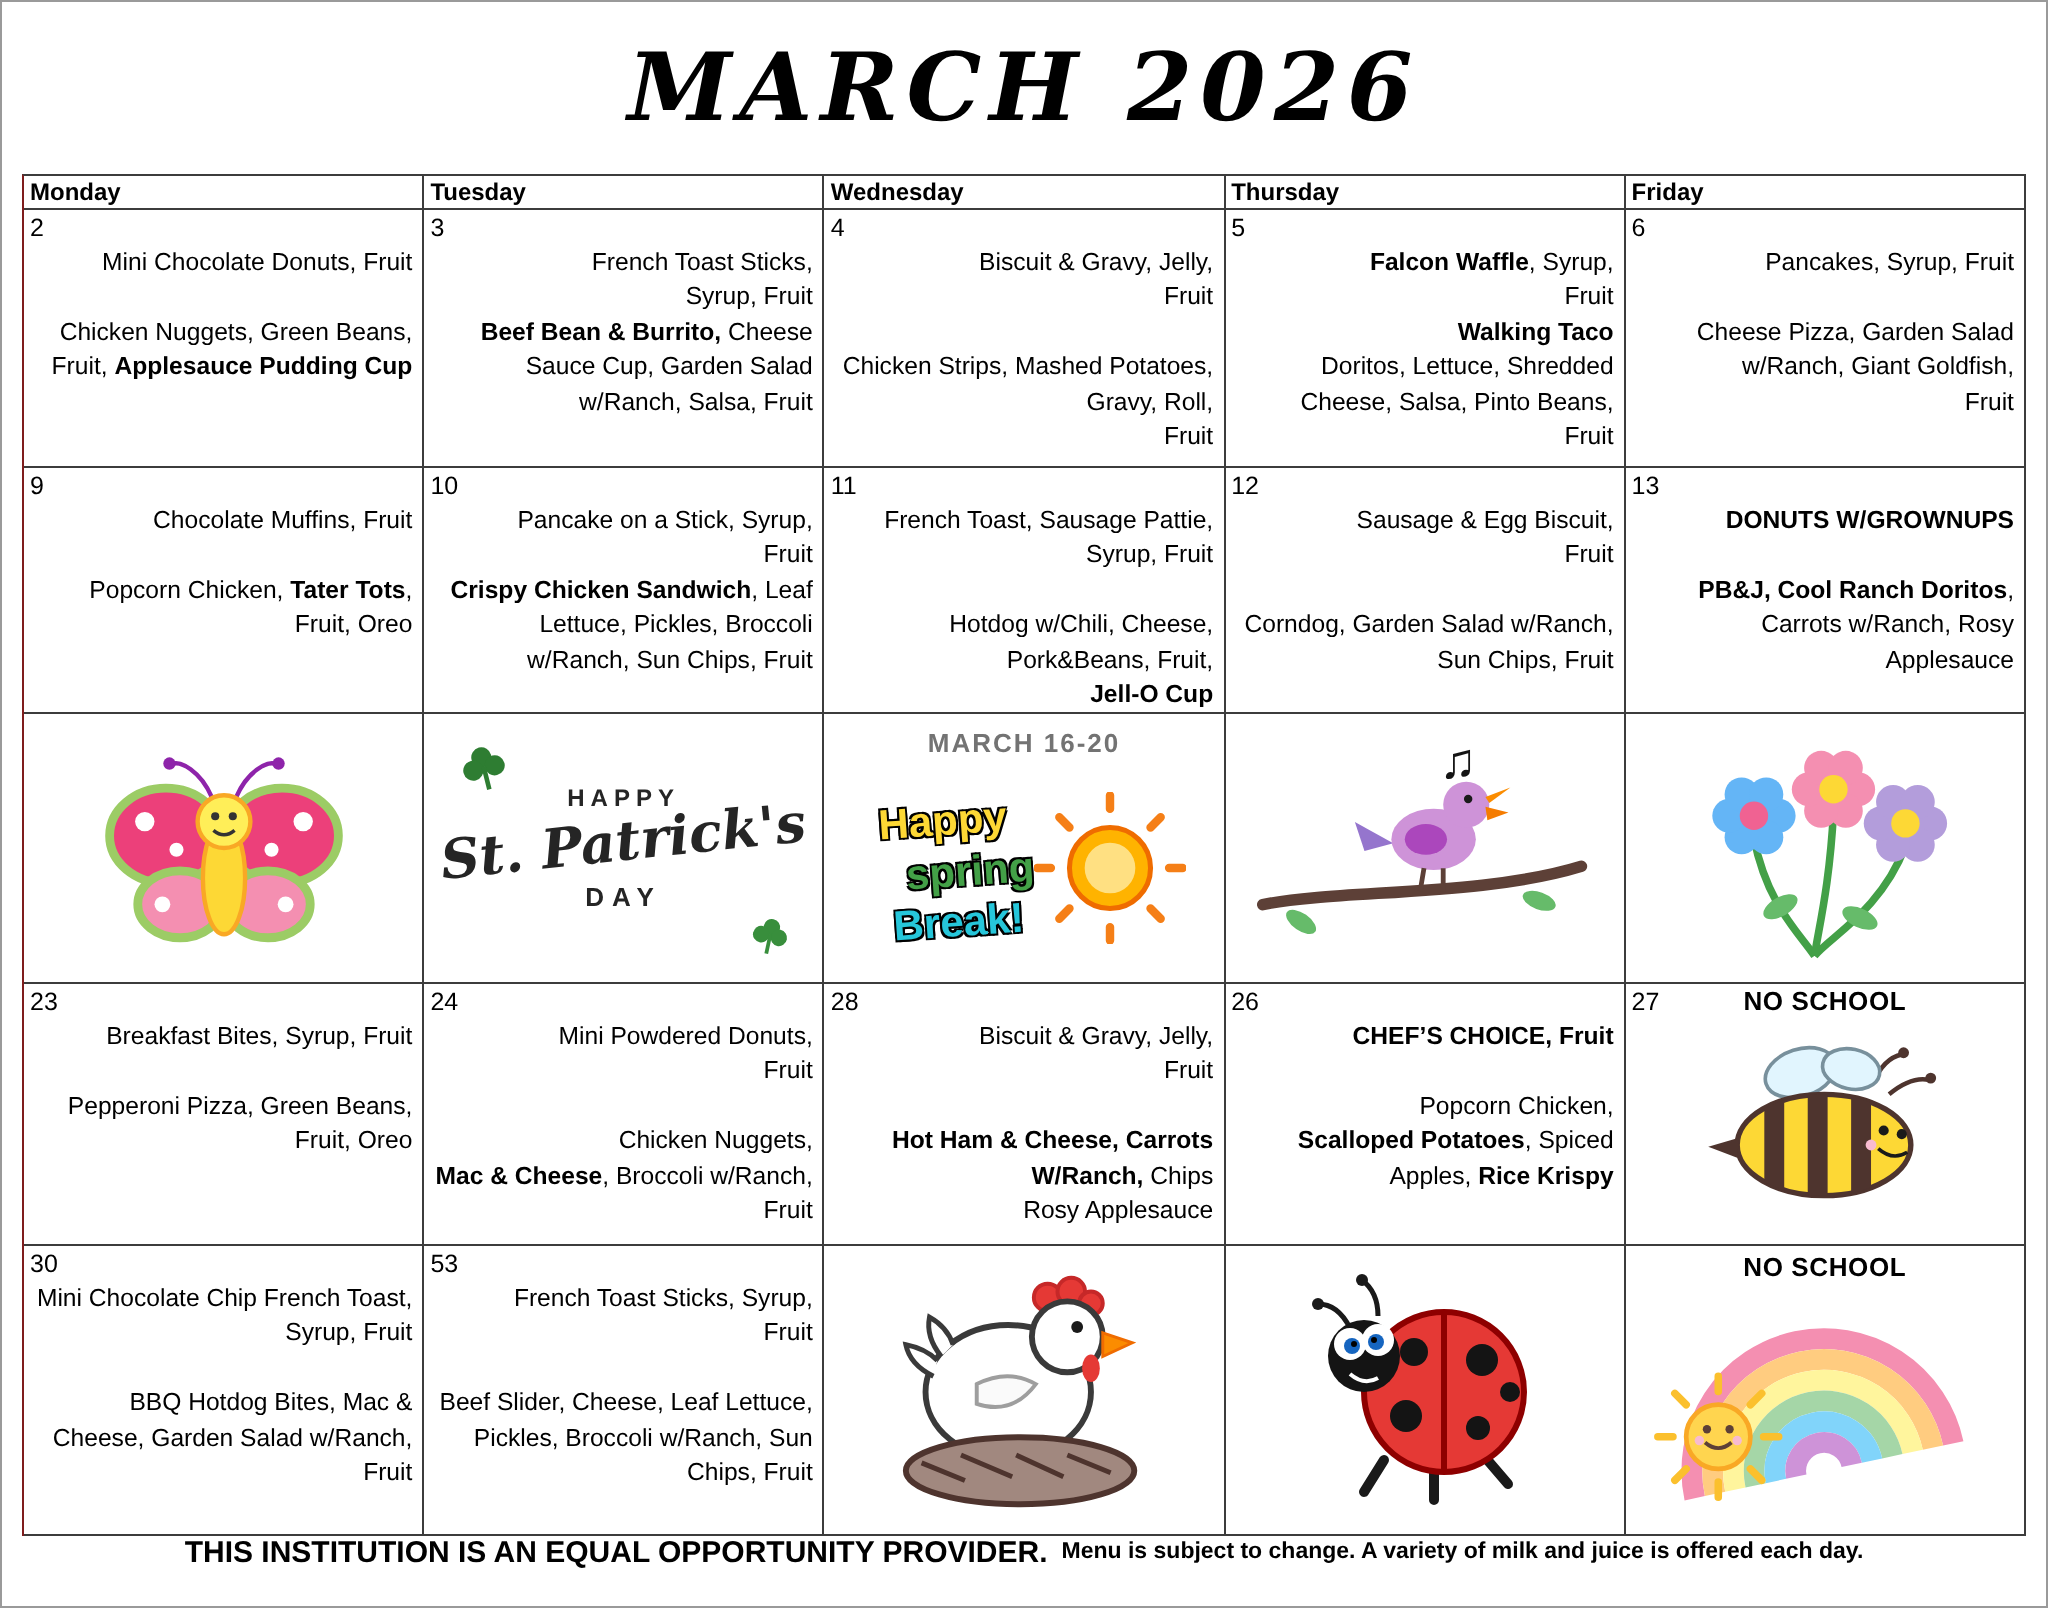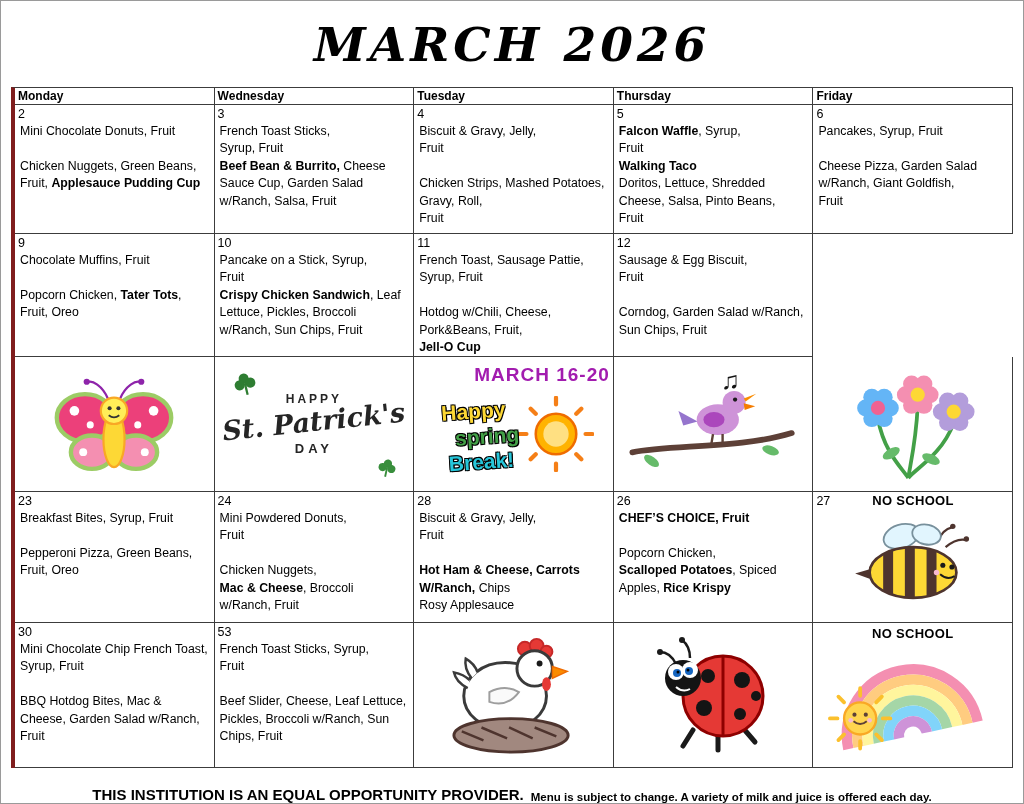--- a/index.html
+++ b/index.html
@@ -2,68 +2,68 @@
 <html><head>
 <meta charset="utf-8">
 <style>
   *{box-sizing:border-box;margin:0;padding:0}
   html,body{background:#e9e9e9}
   body{width:1024px;height:804px;font-family:"Liberation Sans",sans-serif;color:#000}
   .page{width:1024px;height:804px;background:#fff;border:1px solid #9a9a9a;display:flex;flex-direction:column}
   .title{height:86px;display:flex;align-items:center;justify-content:center;
          font-family:"DejaVu Serif",serif;font-weight:700;font-style:italic;
          font-size:47px;letter-spacing:4px}
-  .calendar{margin:0 10px;border-top:1px solid #3c3c3c;border-left:4px solid #7f1d1d}
+  .calendar{margin:0 10px;border-top:1px solid #3c3c3c;border-left:1px solid #7f1d1d}
   .row{display:grid;grid-template-columns:repeat(5,1fr)}
   .cell{border-right:1px solid #3c3c3c;border-bottom:1px solid #3c3c3c;
         padding:1px 3px;overflow:hidden;position:relative;background:#fff}
   .hrow .cell{height:17px;font-size:12px;font-weight:700;padding:1px 2px 0 3px}
   .w1 .cell{height:129px}.w2 .cell{height:123px}.w3 .cell{height:135px}
   .w4 .cell{height:131px}.w5 .cell{height:145px}
   .date{font-size:12.5px;line-height:17px;height:17px;text-align:left}
-  .menu{font-size:12.3px;line-height:1.42;text-align:left;padding:0 2px}
+  .menu{font-size:12.3px;line-height:1.42;text-align:right;padding:0 2px}
   .menu b{font-weight:700}
   .art{display:flex;align-items:center;justify-content:center}
   .dateline{display:flex;align-items:baseline;height:18px}
   .dateline .date{height:auto}
   .noschool{font-weight:700;font-size:13px;margin-left:42px;letter-spacing:.3px}
   .noschool-center{font-weight:700;font-size:13px;text-align:center;margin-top:2px;letter-spacing:.3px}
   .art-wrap{display:flex;justify-content:center;align-items:center}
   
   .stpat{width:100%;height:100%;display:flex;flex-direction:column;align-items:center;justify-content:center;position:relative;color:#252525}
   .stpat-happy{font-size:12px;font-weight:700;letter-spacing:3px}
   .stpat-name{font-family:"DejaVu Serif",serif;font-style:italic;font-weight:700;font-size:27px;transform:rotate(-6deg);line-height:1.2}
   .stpat-day{font-size:13px;font-weight:700;letter-spacing:4px;margin-top:2px}
   .sh1{position:absolute;left:16px;top:14px;transform:rotate(-14deg)}
   .sh2{position:absolute;right:14px;bottom:12px;transform:rotate(12deg)}
   
   .sbreak{width:100%;height:100%;position:relative}
-  .sb-dates{font-size:19px;letter-spacing:1px;text-align:right;margin-top:6px;font-weight:700;color:#a21caf}
+  .sb-dates{font-size:13px;letter-spacing:1px;text-align:center;margin-top:6px;font-weight:700;color:#737373}
   .sb-sun{position:absolute;right:16px;top:32px}
   .sb-words{position:absolute;left:26px;top:34px;transform:rotate(-4deg)}
   .sb-w{font-weight:700;font-size:21px;line-height:1.22;
         text-shadow:-1px -1px 0 #000,1px -1px 0 #000,-1px 1px 0 #000,1px 1px 0 #000}
   .sb-w1{color:#fdd835}.sb-w2{color:#43a047;margin-left:12px}.sb-w3{color:#26c6da;margin-left:4px}
   
-  .footer{flex:1;display:flex;align-items:flex-end;justify-content:center;gap:7px}
+  .footer{flex:1;display:flex;align-items:flex-start;justify-content:center;gap:7px}
   .f-main{font-weight:700;font-size:15px}
   .f-note{font-weight:700;font-size:11.5px;padding-top:2px}
 </style>
 </head>
 <body>
 
 <div class="page">
   <div class="title">MARCH 2026</div>
 
   <div class="calendar">
 
     <div class="row hrow">
       <div class="cell">Monday</div>
+      <div class="cell">Tuesday</div>
       <div class="cell">Wednesday</div>
-      <div class="cell">Tuesday</div>
       <div class="cell">Thursday</div>
       <div class="cell">Friday</div>
     </div>
 
     <div class="row w1">
       <div class="cell">
         <div class="date">2</div>
         <div class="menu">Mini Chocolate Donuts, Fruit<br><br>Chicken Nuggets, Green Beans, Fruit, <b>Applesauce Pudding Cup</b></div>
       </div>
       <div class="cell">
@@ -93,20 +93,24 @@
         <div class="date">10</div>
         <div class="menu">Pancake on a Stick, Syrup,<br>Fruit<br><b>Crispy Chicken Sandwich</b>, Leaf Lettuce, Pickles, Broccoli w/Ranch, Sun Chips, Fruit</div>
       </div>
       <div class="cell">
         <div class="date">11</div>
         <div class="menu">French Toast, Sausage Pattie, Syrup, Fruit<br><br>Hotdog w/Chili, Cheese, Pork&amp;Beans, Fruit,<br><b>Jell-O Cup</b></div>
       </div>
       <div class="cell">
         <div class="date">12</div>
         <div class="menu">Sausage &amp; Egg Biscuit,<br>Fruit<br><br>Corndog, Garden Salad w/Ranch, Sun Chips, Fruit</div>
+      </div>
+      <div class="cell">
+        <div class="date">13</div>
+        <div class="menu"><b>DONUTS W/GROWNUPS</b><br><br><b>PB&amp;J, Cool Ranch Doritos</b>, Carrots w/Ranch, Rosy Applesauce</div>
       </div>
     </div>
 
     <div class="row w3">
       <div class="cell art">
         <svg width="132" height="124" viewBox="0 0 150 130">
           <path d="M68 36 C62 22 50 14 44 18 M82 36 C88 22 100 14 106 18" stroke="#8e24aa" stroke-width="2.5" fill="none"></path>
           <circle cx="44" cy="17" r="3.5" fill="#8e24aa"></circle>
             <circle cx="106" cy="17" r="3.5" fill="#8e24aa"></circle>
           <ellipse cx="42" cy="58" rx="32" ry="27" fill="#ec407a" stroke="#9ccc65" stroke-width="5"></ellipse>

